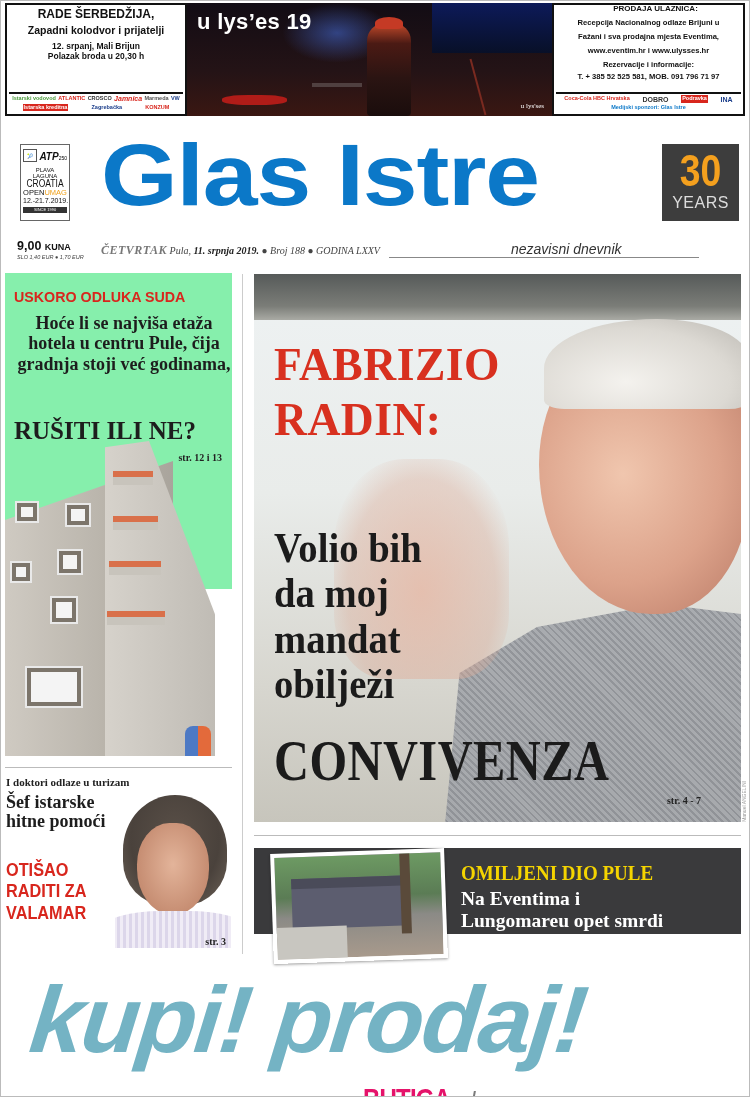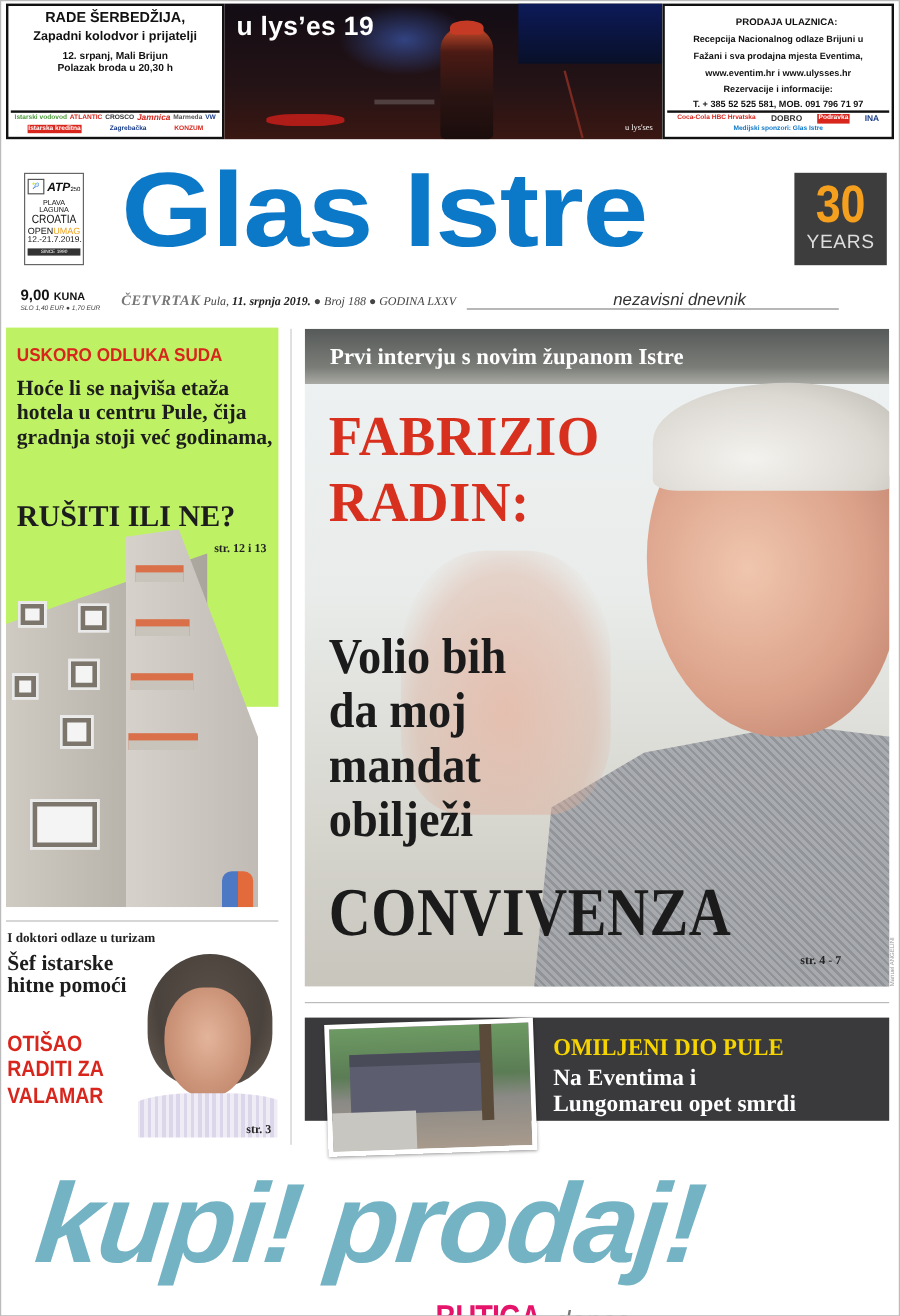--- a/index.html
+++ b/index.html
@@ -22,21 +22,21 @@
   .ad-mid .u-title { position: absolute; left: 10px; top: 8px; font: 700 22px/1 "Liberation Sans", sans-serif; color: #fff; letter-spacing: 0.3px; }
   .ad-mid .performer { position: absolute; left: 180px; top: 20px; width: 44px; height: 93px; background: linear-gradient(180deg, #c44a2a 0%, #4b1a14 22%, #2a1412 60%, #1a0d0c 100%); border-radius: 18px 18px 4px 4px; }
   .ad-mid .hat { position: absolute; left: 188px; top: 14px; width: 28px; height: 12px; background: #c53a25; border-radius: 50% 50% 20% 20%; }
   .ad-mid .table { position: absolute; left: 125px; top: 80px; width: 50px; height: 33px; border-top: 4px solid #504040; }
   .ad-mid .chair { position: absolute; left: 35px; top: 92px; width: 65px; height: 10px; background: #b01c18; border-radius: 40%; }
   .ad-mid .mic { position: absolute; left: 290px; top: 55px; width: 2px; height: 58px; background: #7a2a20; transform: rotate(-15deg); }
   .ad-mid .u-logo { position: absolute; right: 8px; bottom: 6px; font: 400 7px/1 "Liberation Serif", serif; color: #fff; }
 
   .ad-right { left: 551px; width: 193px; border: 2px solid #111; background: #fff; }
   .ad-right .r-line { font: 700 7.6px/1.05 "Liberation Sans", sans-serif; text-align: center; color: #111; }
-  .ad-right .r-head { margin-top: 10px; font-size: 8px; padding-left: 14px; }
+  .ad-right .r-head { font-size: 8px; padding-left: 14px; }
   .ad-right .r-gap { margin-top: 6px; }
 
   
   .atp-box { position: absolute; left: 19px; top: 143px; width: 50px; height: 77px; border: 1.5px solid #666; padding: 2px 2px; text-align: center; }
   .atp-top { display: flex; justify-content: space-between; align-items: center; height: 16px; }
   .atp-top .tennis { width: 14px; height: 13px; border: 1px solid #555; font: 700 5px/12px "Liberation Sans", sans-serif; }
   .atp-top .atp { font: 900 italic 10px/1 "Liberation Sans", sans-serif; color: #111; }
   .atp-line1 { font: 400 6px/1 "Liberation Sans", sans-serif; margin-top: 4px; color: #111; }
   .atp-line2 { font: 400 10px/1 "Liberation Sans", sans-serif; color: #111; transform: scaleX(0.85); }
   .atp-line3 { font: 400 7.5px/1.1 "Liberation Sans", sans-serif; color: #111; }
@@ -53,21 +53,21 @@
   .price .p1 { font: 700 12.5px/1 "Liberation Sans", sans-serif; color: #111; }
   .price .p1 .k { font-size: 9px; }
   .price .p2 { font: italic 400 5.5px/1 "Liberation Sans", sans-serif; color: #444; margin-top: 2px; }
   .dateline { position: absolute; left: 100px; top: 243px; font: italic 400 10px/1 "Liberation Serif", serif; color: #444; white-space: nowrap; }
   .dateline .day { font: italic 900 12px/1 "Liberation Serif", serif; color: #777; letter-spacing: 0.5px; }
   .dateline b { color: #222; }
   .date-rule { position: absolute; left: 388px; top: 256px; width: 310px; border-top: 1px solid #888; }
   .tagline { position: absolute; left: 510px; top: 241px; font: italic 400 14px/1 "Liberation Sans", sans-serif; color: #333; }
 
   
-  .left-top { position: absolute; left: 4px; top: 272px; width: 227px; height: 316px; background: #bef264; }
+  .left-top { position: absolute; left: 4px; top: 272px; width: 227px; height: 316px; background: #86efac; text-align: center; }
   .kicker-red { font: 900 15.5px/1 "Liberation Sans", sans-serif; color: #d8261d; }
   .left-top .kicker-red { position: absolute; left: 9px; top: 16px; transform: scaleX(0.92); transform-origin: left; white-space: nowrap; }
   .left-top .head { position: absolute; left: 9px; top: 40px; width: 220px; font: 900 18px/1.13 "Liberation Serif", serif; color: #1d1d1d; }
   .left-top .head-cap { position: absolute; left: 9px; top: 145px; font: 900 25px/1 "Liberation Serif", serif; color: #1d1d1d; white-space: nowrap; }
   .strref { font: 700 10px/1 "Liberation Serif", serif; color: #222; }
   .left-top .strref { position: absolute; right: 10px; top: 180px; }
   .building { position: absolute; left: 4px; top: 440px; width: 212px; height: 315px; overflow: hidden; }
   .building .wall { position: absolute; left: 0; top: 20px; width: 168px; height: 295px; background: linear-gradient(90deg, #cfcac2 0%, #b9b4ab 60%, #a9a49c 100%); clip-path: polygon(0 20%, 100% 0, 100% 100%, 0 100%); }
   .building .side { position: absolute; left: 100px; top: 0; width: 110px; height: 315px; background: linear-gradient(90deg, #d6d2cb 0%, #c0bcb5 100%); clip-path: polygon(0 2%, 40% 0, 100% 55%, 100% 100%, 0 100%); }
   .building .bal { position: absolute; background: #d9704a; height: 14px; border-bottom: 8px solid #c8c4bc; }
@@ -237,21 +237,20 @@
   </div>
   <div class="strref">str. 3</div>
 </div>
 
 <div class="main">
   <div class="topband"></div>
   <div class="shirt"></div>
   <div class="face"></div>
   <div class="hair"></div>
   <div class="hand"></div>
-  <div class="kicker">Prvi intervju s novim županom Istre</div>
   <div class="name">
     <div>FABRIZIO</div>
     <div>RADIN:</div>
   </div>
   <div class="quote">
     <div>Volio bih</div>
     <div>da moj</div>
     <div>mandat</div>
     <div>obilježi</div>
   </div>

